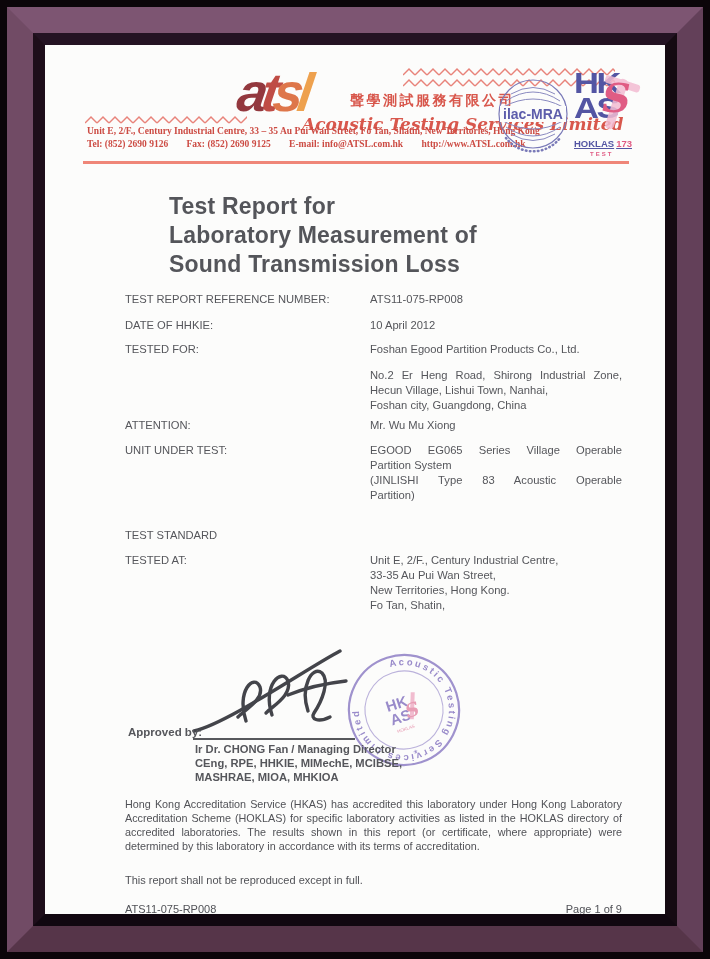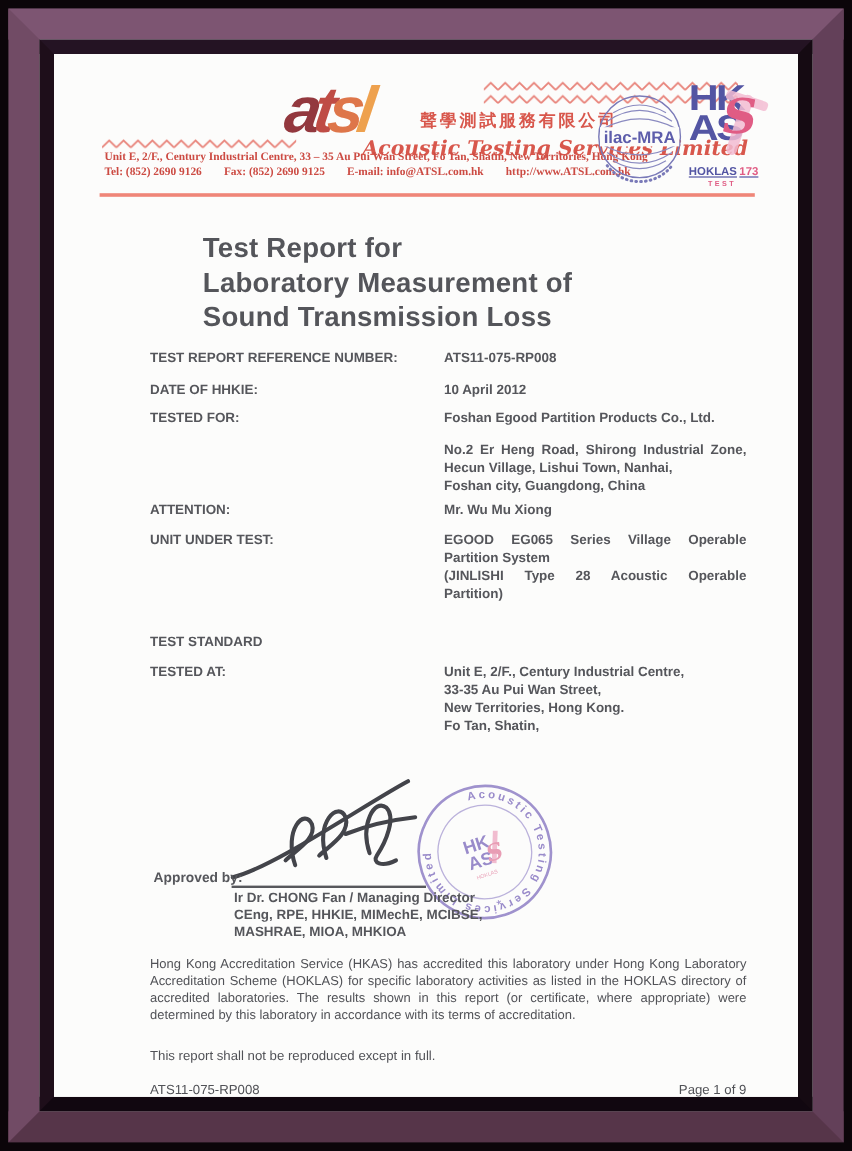--- a/index.html
+++ b/index.html
@@ -42,21 +42,21 @@
   .hkas-hoklas{position:absolute;left:0;top:68px;font-size:9.5px;font-weight:bold;
     color:#5355a3;text-decoration:underline;white-space:nowrap;}
   .hkas-hoklas .num{color:#e05c84;margin-left:2px;}
   .hkas-test{position:absolute;left:16px;top:81px;font-size:6px;font-weight:bold;
     letter-spacing:2px;color:#e05c84;}
 
   
   .title{position:absolute;left:80px;top:147px;font-size:23px;font-weight:bold;
     line-height:29px;color:#54555a;letter-spacing:.2px;margin-left:44px;}
   .row{position:absolute;left:80px;width:497px;display:flex;
-    font-size:11.2px;font-weight:bold;color:#55565b;line-height:14px;}
+    font-size:11.2px;font-weight:normal;color:#55565b;line-height:14px;}
   .lbl{width:245px;flex:none;}
   .val{flex:1;line-height:15px;}
   .stretch{text-align:justify;text-align-last:justify;}
 
   
   .approved-lbl{position:absolute;left:83px;top:681px;font-size:11.5px;font-weight:bold;color:#55565b;text-align:right;}
   .sig{position:absolute;left:143px;top:598px;}
   .sig-line{position:absolute;left:148px;top:693px;width:162px;height:2px;background:#57585c;}
   .approver{position:absolute;left:150px;top:697px;font-size:11.2px;font-weight:bold;
     color:#55565b;line-height:14px;}
@@ -168,21 +168,21 @@
       <div class="lbl">ATTENTION:</div>
       <div class="val">
               <div>Mr. Wu Mu Xiong</div>
             </div>
     </div>
     <div class="row" style="top:398px">
       <div class="lbl">UNIT UNDER TEST:</div>
       <div class="val">
         <div class="stretch">EGOOD EG065 Series Village Operable</div>
         <div>Partition System</div>
-        <div class="stretch">(JINLISHI Type 28 Acoustic Operable</div>
+        <div class="stretch">(JINLISHI Type 83 Acoustic Operable</div>
         <div>Partition)</div>
       </div>
     </div>
     <div class="row" style="top:483px">
       <div class="lbl">TEST STANDARD</div>
     </div>
     <div class="row" style="top:508px">
       <div class="lbl">TESTED AT:</div>
       <div class="val">
         <div>Unit E, 2/F., Century Industrial Centre,</div>

